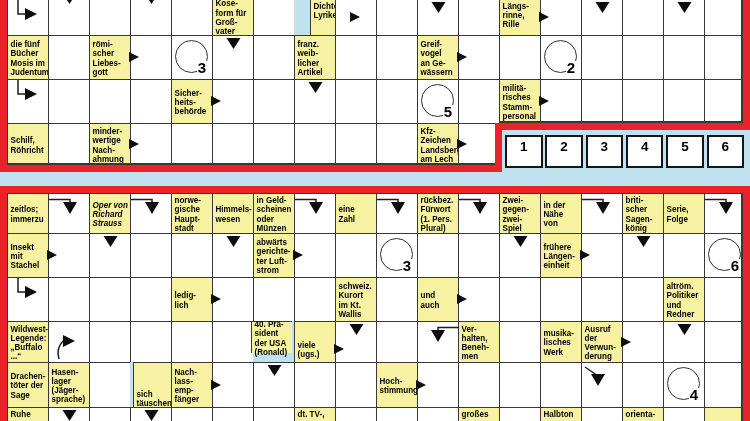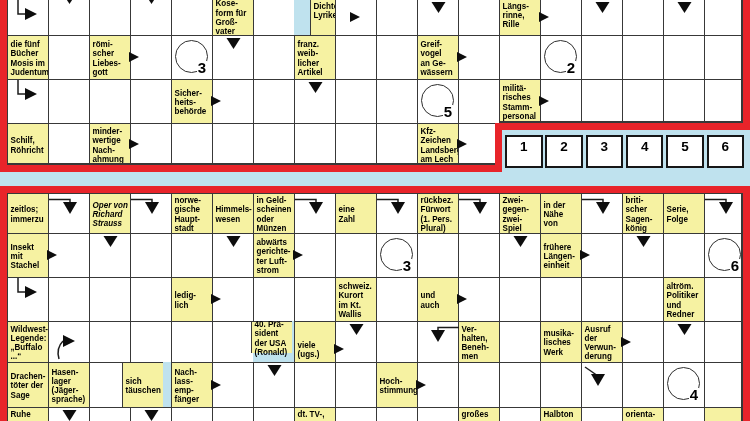--- a/index.html
+++ b/index.html
@@ -557,21 +557,21 @@
       </div>
       <div class="cell clue" style="left: 48px; top: 362px; width: 41px; height: 45px;">
         <div class="ct">
           <div>Hasen-</div>
           <div>lager</div>
           <div>(Jäger-</div>
           <div>sprache)</div>
         </div>
       </div>
       <div class="cell" style="left: 89px; top: 362px; width: 41px; height: 45px;"></div>
-      <div class="cell clue" style="left: 122px; top: 362px; width: 41px; height: 45px;">
+      <div class="cell clue" style="left: 133px; top: 362px; width: 41px; height: 45px; align-items: flex-end;">
         <div class="ct">
           <div>sich</div>
           <div>täuschen</div>
         </div>
       </div>
       <div class="cell clue" style="left: 171px; top: 362px; width: 41px; height: 45px;">
         <div class="ct">
           <div>Nach-</div>
           <div>lass-</div>
           <div>emp-</div>

